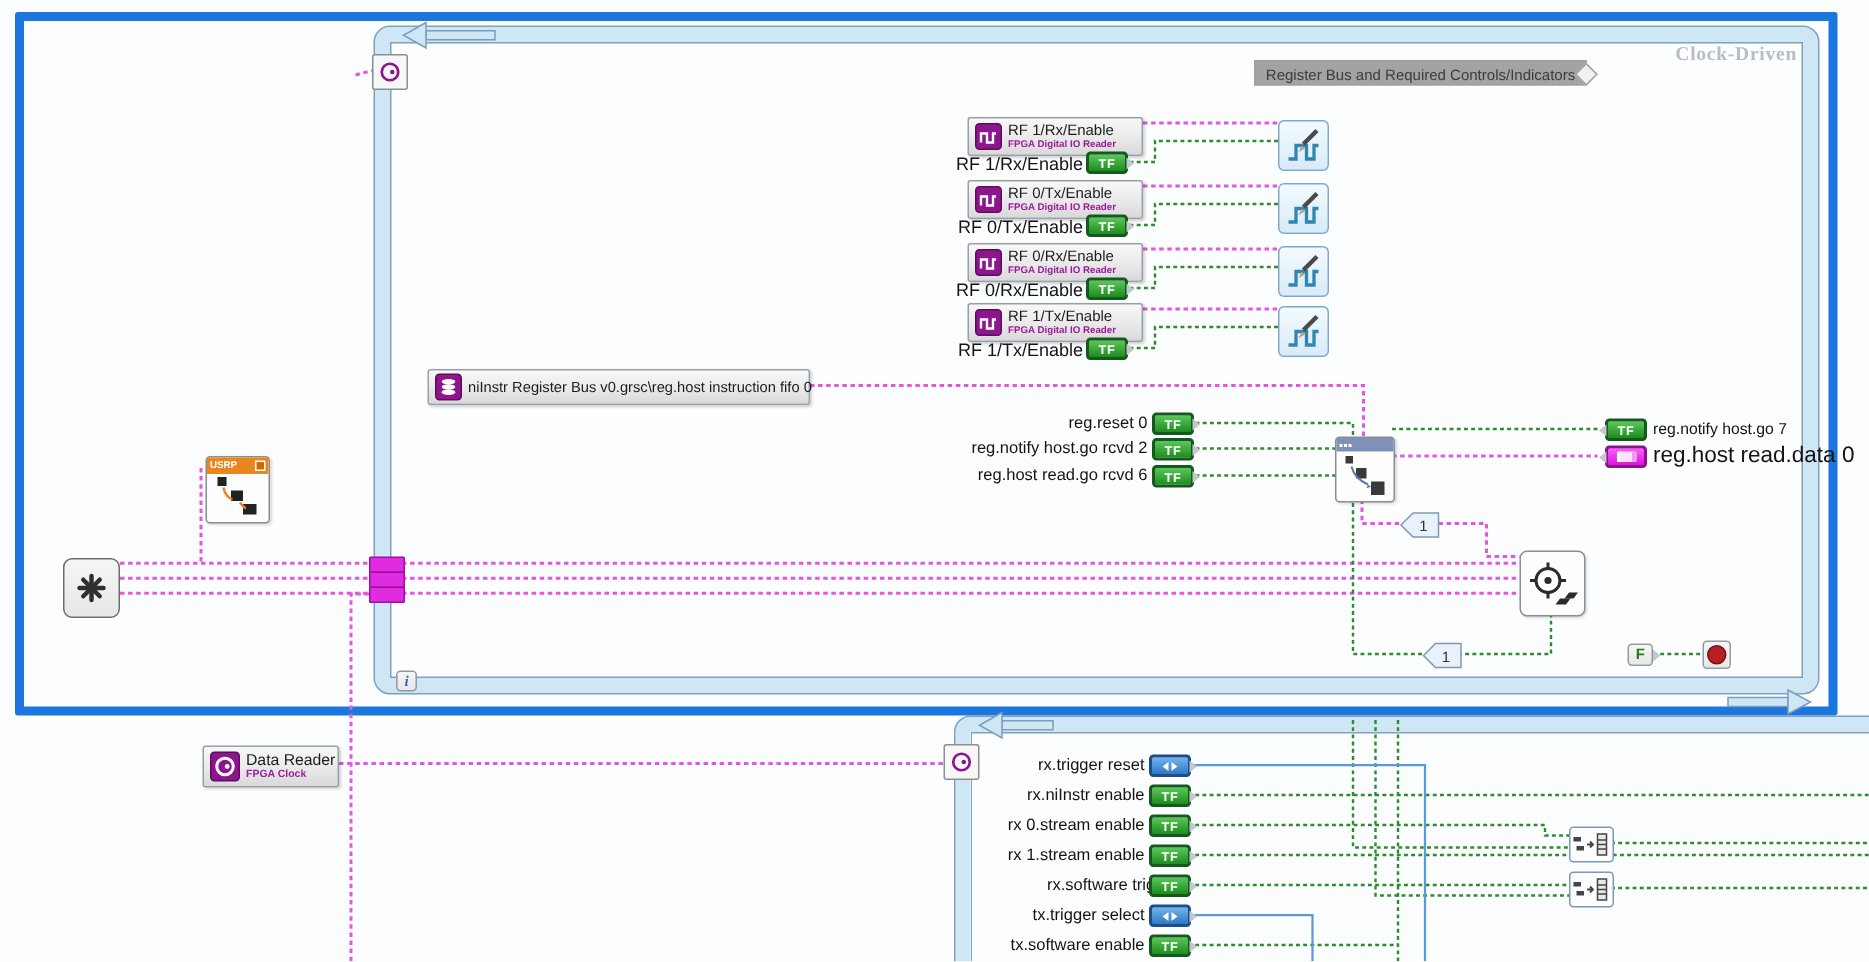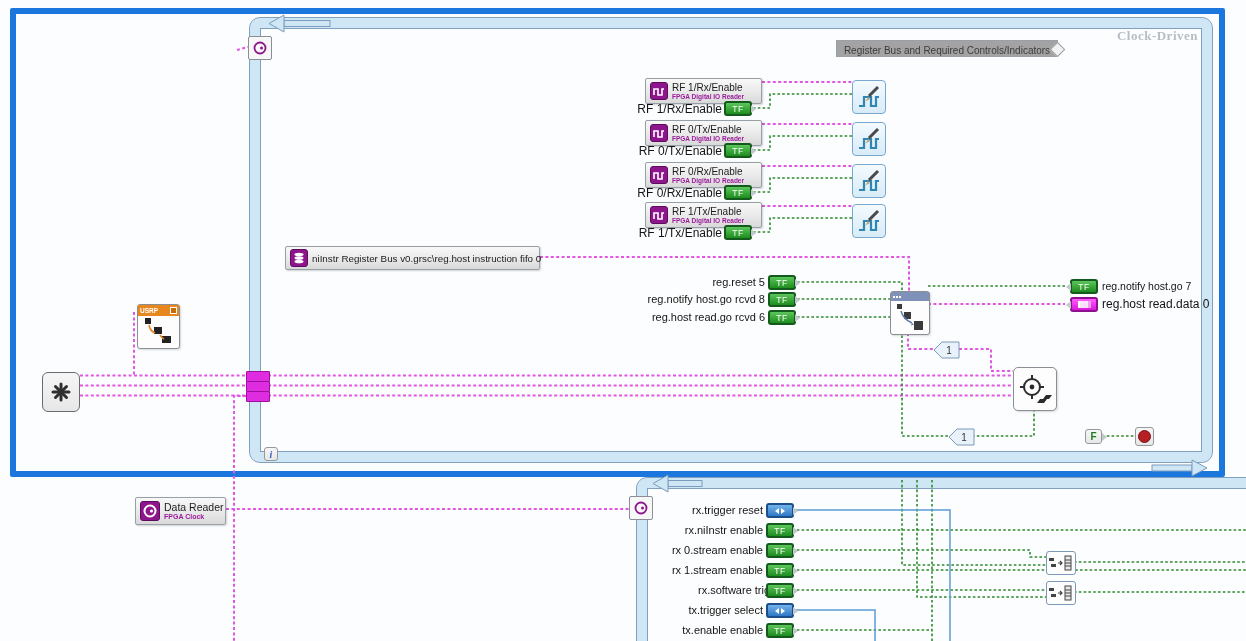--- a/index.html
+++ b/index.html
@@ -19,21 +19,21 @@
          display:flex;align-items:center;justify-content:center;}
   .ctitle{font-size:10.5px;color:#1c1c1c;line-height:11px;white-space:nowrap;}
   .csub{font-size:7px;font-weight:bold;color:#9c1b9c;line-height:8px;white-space:nowrap;}
   .lbl{font-size:11px;color:#141414;white-space:nowrap;line-height:14px;}
   .rlbl{text-align:right;}
   .biglbl{font-size:12px;color:#141414;white-space:nowrap;line-height:15px;}
   
   .badge{position:absolute;z-index:4;width:28px;height:15px;border-radius:3px;box-sizing:border-box;
          display:flex;align-items:center;justify-content:center;}
   .badge.tf{background:linear-gradient(180deg,#5cc75c,#1e8c1e);border:2px solid #155a1d;
-            color:#fff;font-size:8.5px;font-weight:normal;letter-spacing:.5px;}
+            color:#fff;font-size:8.5px;font-weight:bold;letter-spacing:.5px;}
   .badge.sel{background:linear-gradient(180deg,#74b4ec,#2f78c4);border:2px solid #1c4f8a;}
   .badge.pink{background:linear-gradient(180deg,#ff5cff,#d916d9);border:2px solid #8e108e;}
   .nub-r::after{content:"";position:absolute;right:-6px;top:50%;transform:translateY(-50%);
       border-left:5px solid #c3c8cc;border-top:4px solid transparent;border-bottom:4px solid transparent;}
   .nub-l::before{content:"";position:absolute;left:-6px;top:50%;transform:translateY(-50%);
       border-right:5px solid #c3c8cc;border-top:4px solid transparent;border-bottom:4px solid transparent;}
   .tri{width:0;height:0;border:3px solid transparent;display:inline-block;}
   .tri.l{border-right:4px solid #fff;margin-right:2px;border-left:none;}
   .tri.r{border-left:4px solid #fff;border-right:none;}
   .pink-inner{width:13px;height:7px;background:rgba(255,255,255,.85);border-radius:1px;
@@ -265,25 +265,25 @@
     <span class="picon" style="width:16px;height:16px;">
       <svg width="14" height="14">
           <ellipse cx="7" cy="3.5" rx="4.5" ry="1.8" fill="#fff"></ellipse>
           <ellipse cx="7" cy="7" rx="4.5" ry="1.8" fill="#fff"></ellipse>
           <ellipse cx="7" cy="10.5" rx="4.5" ry="1.8" fill="#fff"></ellipse>
         </svg>
       </span>
     <span class="ctitle" style="font-size:9.8px">niInstr Register Bus v0.grsc\reg.host instruction fifo 0</span>
   </div>
 
-  <div class="abs lbl rlbl" style="right:481px;top:275px;z-index:4;">reg.reset 5</div>
+  <div class="abs lbl rlbl" style="right:481px;top:275px;z-index:4;">reg.reset 0</div>
   <div class="badge tf nub-r" style="left:768px;top:275px;">
       <span>TF</span>
     </div>
-  <div class="abs lbl rlbl" style="right:481px;top:292px;z-index:4;">reg.notify host.go rcvd 8</div>
+  <div class="abs lbl rlbl" style="right:481px;top:292px;z-index:4;">reg.notify host.go rcvd 2</div>
   <div class="badge tf nub-r" style="left:768px;top:292px;">
       <span>TF</span>
     </div>
   <div class="abs lbl rlbl" style="right:481px;top:310px;z-index:4;">reg.host read.go rcvd 6</div>
   <div class="badge tf nub-r" style="left:768px;top:310px;">
       <span>TF</span>
     </div>
 
   <div class="node vi" style="left:890px;top:291px;width:38px;height:42px;">
     <div class="vihead blue">
@@ -300,21 +300,21 @@
       </svg>
   </div>
 
   <div class="badge tf nub-l" style="left:1070px;top:279px;">
       <span>TF</span>
     </div>
   <div class="abs lbl" style="left:1102px;top:279px;z-index:4;font-size:10.5px;">reg.notify host.go 7</div>
   <div class="badge pink nub-l" style="left:1070px;top:297px;">
       <span class="pink-inner"></span>
     </div>
-  <div class="abs lbl" style="left:1102px;top:297px;z-index:4;font-size:12px;">reg.host read.data 0</div>
+  <div class="abs lbl" style="left:1102px;top:297px;z-index:4;font-size:15px;">reg.host read.data 0</div>
 
   <svg class="node" style="left:933px;top:341px;" width="27" height="18">
     <polygon points="1,9 9,1 26,1 26,17 9,17" fill="#e9f2fa" stroke="#7d99b8"></polygon>
     <text x="16" y="13" text-anchor="middle" class="fbt">1</text>
   </svg>
   <svg class="node" style="left:948px;top:428px;" width="27" height="18">
     <polygon points="1,9 9,1 26,1 26,17 9,17" fill="#e9f2fa" stroke="#7d99b8"></polygon>
     <text x="16" y="13" text-anchor="middle" class="fbt">1</text>
   </svg>
 
@@ -390,21 +390,21 @@
     </div>
   <div class="abs lbl rlbl" style="right:460px;top:583px;z-index:4;">rx.software trigger</div>
   <div class="badge tf nub-r" style="left:766px;top:583px;">
       <span>TF</span>
     </div>
   <div class="abs lbl rlbl" style="right:483px;top:603px;z-index:4;">tx.trigger select</div>
   <div class="badge sel nub-r" style="left:766px;top:603px;">
       <span class="tri l"></span>
       <span class="tri r"></span>
     </div>
-  <div class="abs lbl rlbl" style="right:483px;top:623px;z-index:4;">tx.enable enable</div>
+  <div class="abs lbl rlbl" style="right:483px;top:623px;z-index:4;">tx.software enable</div>
   <div class="badge tf nub-r" style="left:766px;top:623px;">
       <span>TF</span>
     </div>
 
   <div class="node arrnode" style="left:1046px;top:551px;">
     <svg width="26" height="18">
       <rect x="1" y="4" width="5" height="3" fill="#444"></rect>
         <rect x="3" y="10" width="5" height="3" fill="#444"></rect>
       <path d="M10 9 h4 m-2 -2 l2 2 -2 2" stroke="#444" stroke-width="1.2" fill="none"></path>
       <rect x="17" y="2" width="6" height="14" fill="#e8e8e8" stroke="#444"></rect>

